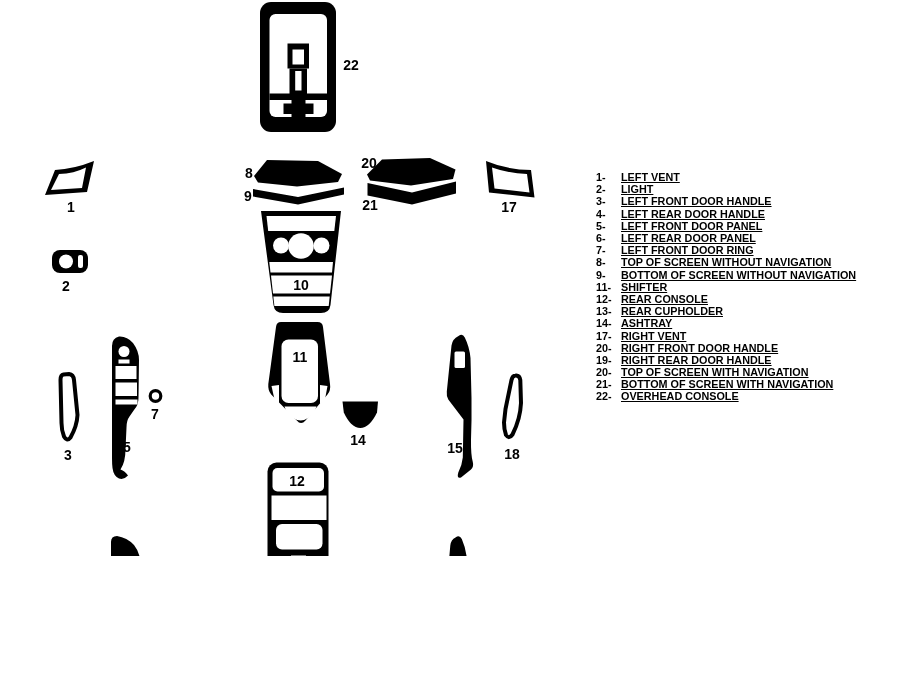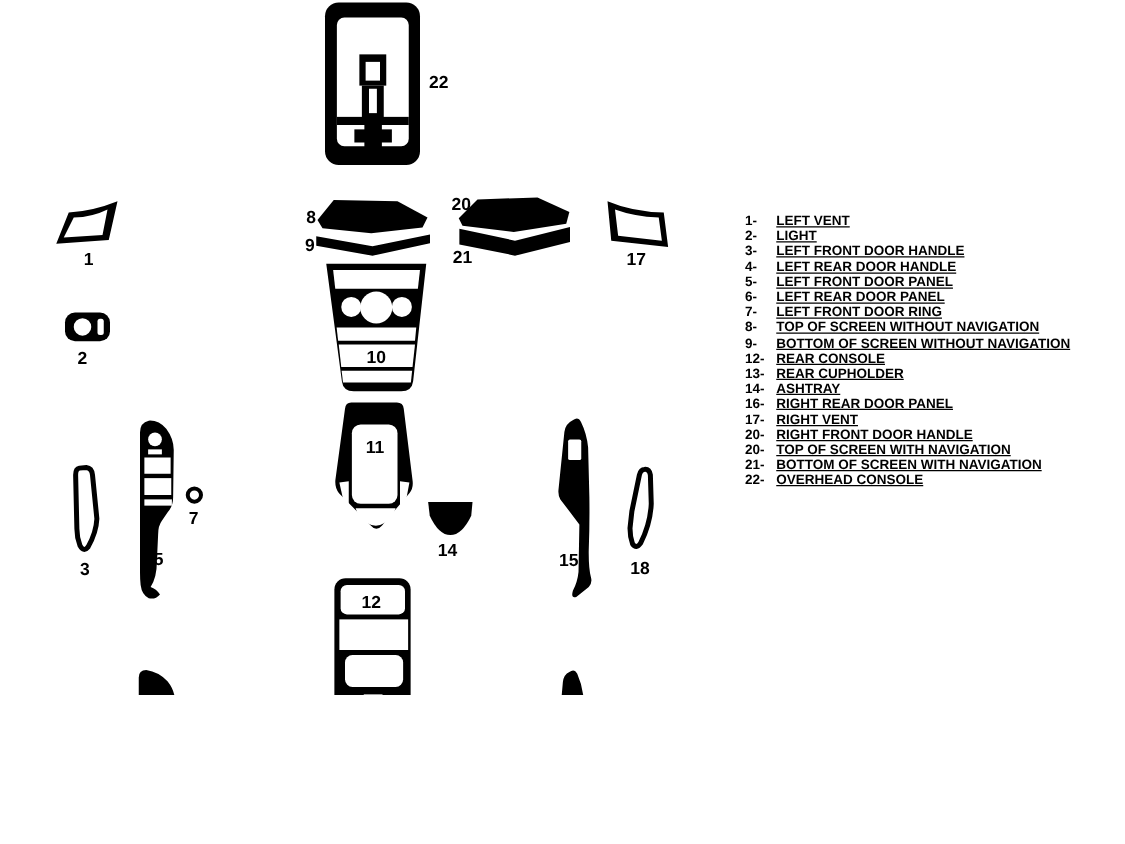--- a/index.html
+++ b/index.html
@@ -215,44 +215,48 @@
       </div>
     <div class="legend-row">
         <span class="legend-num">8-</span>
         <span class="legend-label">TOP OF SCREEN WITHOUT NAVIGATION</span>
       </div>
     <div class="legend-row">
         <span class="legend-num">9-</span>
         <span class="legend-label">BOTTOM OF SCREEN WITHOUT NAVIGATION</span>
       </div>
     <div class="legend-row">
+        <span class="legend-num">11-</span>
+        <span class="legend-label">SHIFTER</span>
+      </div>
+    <div class="legend-row">
         <span class="legend-num">12-</span>
         <span class="legend-label">REAR CONSOLE</span>
       </div>
     <div class="legend-row">
         <span class="legend-num">13-</span>
         <span class="legend-label">REAR CUPHOLDER</span>
       </div>
     <div class="legend-row">
         <span class="legend-num">14-</span>
         <span class="legend-label">ASHTRAY</span>
       </div>
     <div class="legend-row">
-        <span class="legend-num">16-</span>
-        <span class="legend-label">RIGHT REAR DOOR PANEL</span>
-      </div>
-    <div class="legend-row">
         <span class="legend-num">17-</span>
         <span class="legend-label">RIGHT VENT</span>
       </div>
     <div class="legend-row">
         <span class="legend-num">20-</span>
         <span class="legend-label">RIGHT FRONT DOOR HANDLE</span>
       </div>
     <div class="legend-row">
+        <span class="legend-num">19-</span>
+        <span class="legend-label">RIGHT REAR DOOR HANDLE</span>
+      </div>
+    <div class="legend-row">
         <span class="legend-num">20-</span>
         <span class="legend-label">TOP OF SCREEN WITH NAVIGATION</span>
       </div>
     <div class="legend-row">
         <span class="legend-num">21-</span>
         <span class="legend-label">BOTTOM OF SCREEN WITH NAVIGATION</span>
       </div>
     <div class="legend-row">
         <span class="legend-num">22-</span>
         <span class="legend-label">OVERHEAD CONSOLE</span>

